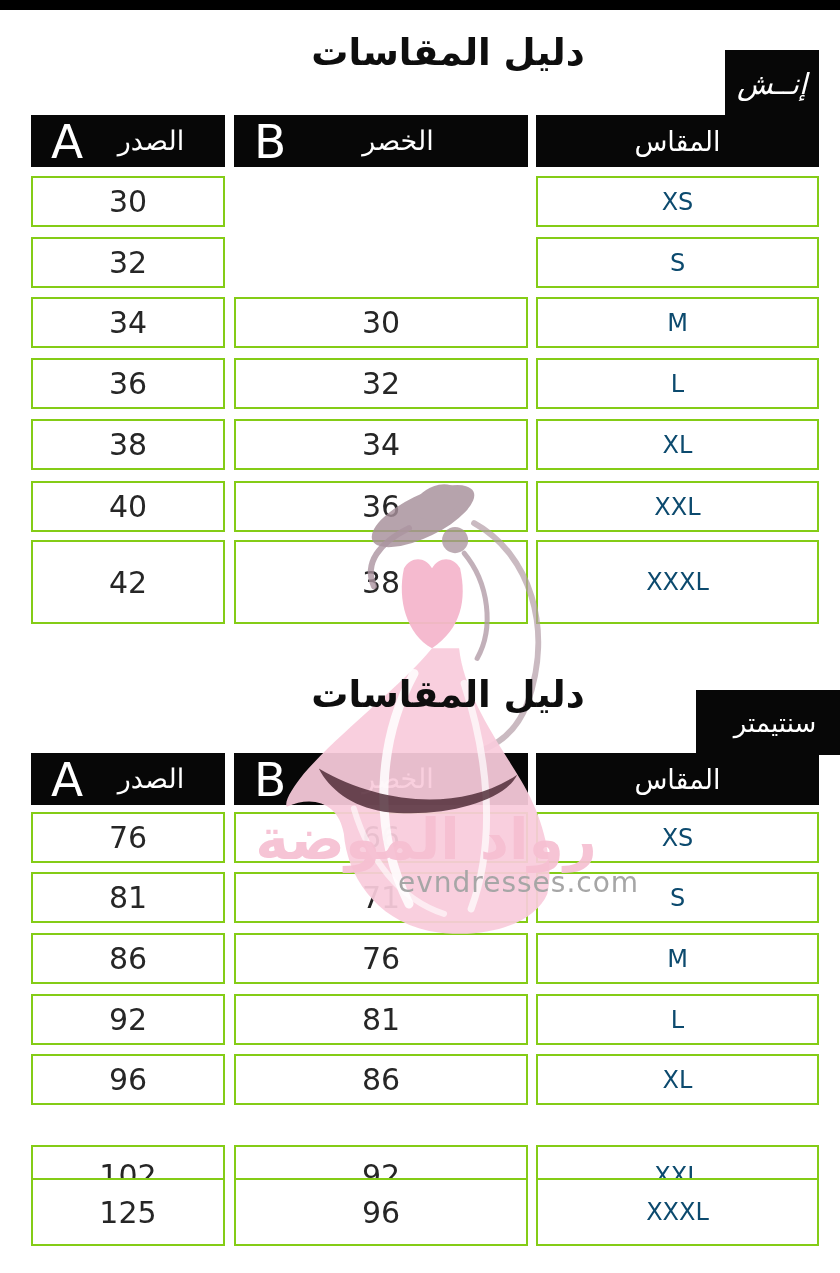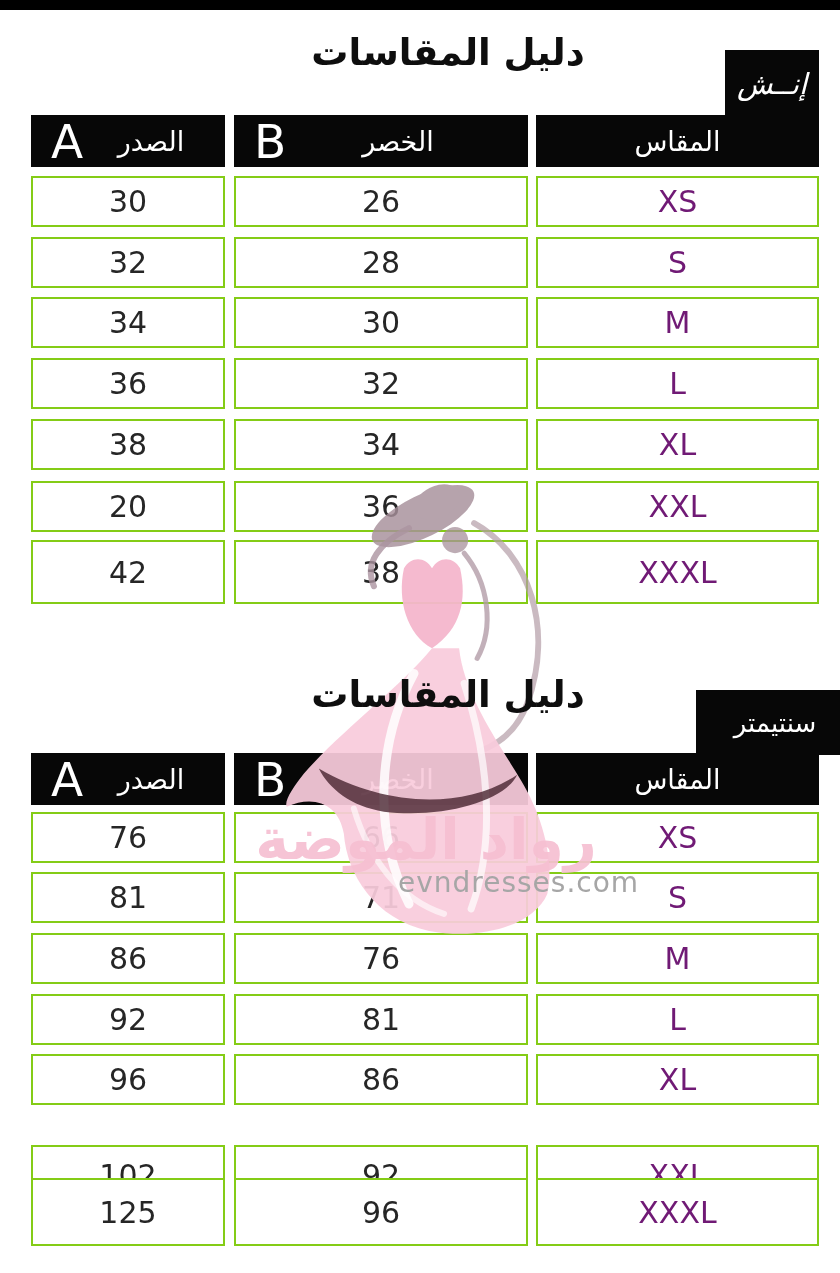--- a/index.html
+++ b/index.html
@@ -29,34 +29,34 @@
   .g-size{left:536px;width:283px;}
 
   .hrow,.trow{position:absolute;left:0;width:840px;z-index:1;}
   .hrow{height:52px;}
 
   .hcell{
     position:absolute;top:0;bottom:0;background:#070707;color:#fff;
     display:flex;align-items:center;justify-content:center;
     font-size:27px;direction:rtl;
   }
-  .hcell.g-chest .hlabel{padding-left:0;padding-right:0;margin-left:46px;}
-  .hcell.g-waist .hlabel{margin-left:34px;}
+  .hcell.g-chest .hlabel{padding-left:0;padding-right:0;margin-left:46px;font-family:Liberation Serif, serif;}
+  .hcell.g-waist .hlabel{margin-left:34px;font-family:Liberation Serif, serif;}
   .hletter{
     position:absolute;left:20px;top:50%;transform:translateY(-50%);
     font-size:47px;line-height:1;color:#fff;
   }
 
   .cell{
     position:absolute;top:0;bottom:0;box-sizing:border-box;
     background:#fff;border:2px solid #84cc16;
     display:flex;align-items:center;justify-content:center;
     font-size:30px;color:#262626;
   }
-  .cell.g-size{font-size:30px;color:#701a75;}
+  .cell.g-size{font-size:24px;color:#0c4a6e;}
 
   
   .wm-svg{position:absolute;left:258px;top:468px;width:312px;height:486px;z-index:4;pointer-events:none;}
   .wm-brand{
     position:absolute;left:222px;top:808px;width:408px;z-index:5;text-align:center;
     font-size:57px;font-weight:bold;color:#f6bfd2;direction:rtl;line-height:1.1;
     pointer-events:none;opacity:0.92;
   }
   .wm-site{
     position:absolute;left:398px;top:866px;z-index:5;
@@ -82,49 +82,47 @@
       <span class="hletter">B</span>
       <span class="hlabel">الخصر</span>
     </div>
     <div class="hcell g-size">
       <span class="hlabel">المقاس</span>
     </div>
   </div>
 
   <div class="trow" style="top:176px;height:51px">
     <div class="cell g-chest">30</div>
-    <div class="cell g-waist">26</div>
     <div class="cell g-size">XS</div>
   </div>
   <div class="trow" style="top:237px;height:51px">
     <div class="cell g-chest">32</div>
-    <div class="cell g-waist">28</div>
     <div class="cell g-size">S</div>
   </div>
   <div class="trow" style="top:297px;height:51px">
     <div class="cell g-chest">34</div>
     <div class="cell g-waist">30</div>
     <div class="cell g-size">M</div>
   </div>
   <div class="trow" style="top:358px;height:51px">
     <div class="cell g-chest">36</div>
     <div class="cell g-waist">32</div>
     <div class="cell g-size">L</div>
   </div>
   <div class="trow" style="top:419px;height:51px">
     <div class="cell g-chest">38</div>
     <div class="cell g-waist">34</div>
     <div class="cell g-size">XL</div>
   </div>
   <div class="trow" style="top:481px;height:51px">
-    <div class="cell g-chest">20</div>
+    <div class="cell g-chest">40</div>
     <div class="cell g-waist">36</div>
     <div class="cell g-size">XXL</div>
   </div>
-  <div class="trow" style="top:540px;height:64px">
+  <div class="trow" style="top:540px;height:84px">
     <div class="cell g-chest">42</div>
     <div class="cell g-waist">38</div>
     <div class="cell g-size">XXXL</div>
   </div>
 
   <div class="title title-2">دليل المقاسات</div>
   <div class="badge badge-cm">سنتيمتر</div>
 
   <div class="hrow" style="top:753px">
     <div class="hcell g-chest">

